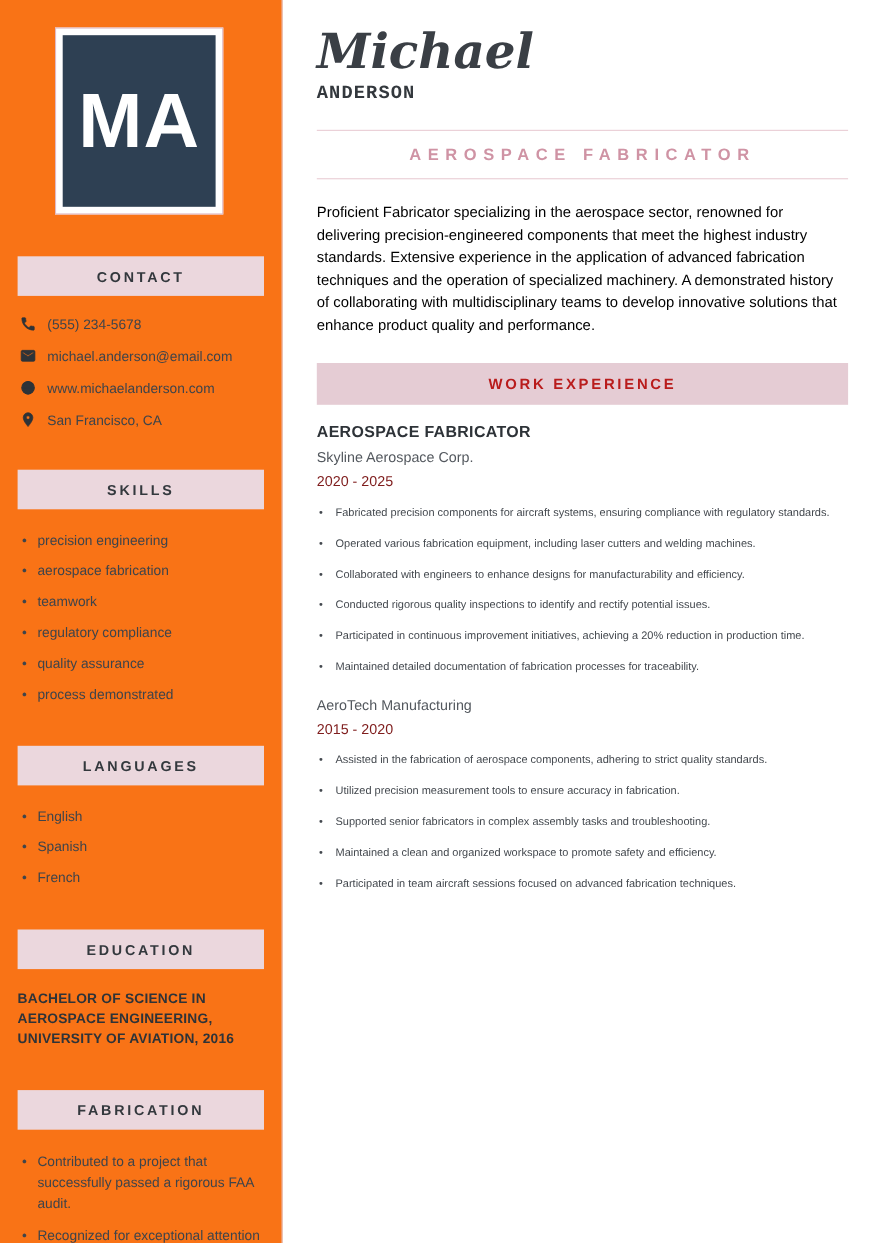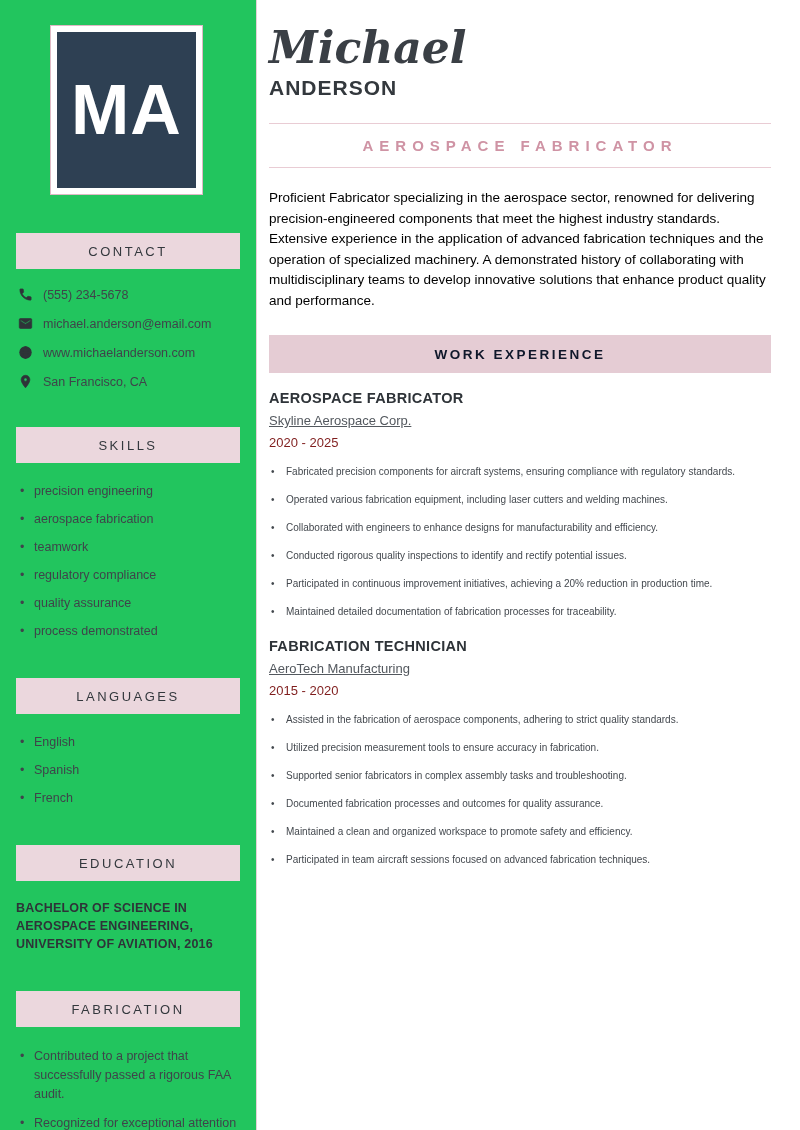--- a/index.html
+++ b/index.html
@@ -1,54 +1,54 @@
 <!DOCTYPE html>
 <html><head>
 <meta charset="utf-8">
 <style>
   * { margin:0; padding:0; box-sizing:border-box; }
   html,body { background:#ffffff; }
   body { font-family:"Liberation Sans", sans-serif; color:#43484e; }
   .page { width:800px; height:1130px; display:flex; background:#ffffff; overflow:hidden; }
 
   
-  .sidebar { width:257px; min-width:257px; background:#22c55e; border-right:1px solid #e6d0d7; padding-bottom:3px; }
+  .sidebar { width:257px; min-width:257px; background:#f97316; border-right:1px solid #e6d0d7; padding-bottom:3px; }
   .monogram-frame { margin:25px 0 0 50px; width:153px; height:170px; background:#ffffff; border:1px solid #dfb9c5; padding:6px; }
   .monogram { width:100%; height:100%; background:#2e4053; color:#ffffff; display:flex; align-items:center; justify-content:center; font-size:70px; font-weight:bold; letter-spacing:1px; }
 
-  .side-band { margin:38px 16px 0 16px; height:36px; background:#ebd7dd; display:flex; align-items:center; justify-content:center; font-size:13px; font-weight:normal; letter-spacing:2.5px; color:#33383d; }
+  .side-band { margin:38px 16px 0 16px; height:36px; background:#ebd7dd; display:flex; align-items:center; justify-content:center; font-size:13px; font-weight:bold; letter-spacing:2.5px; color:#33383d; }
   .side-band.first { margin-top:38px; }
 
   .contact-list { list-style:none; margin:18px 0 0 18px;text-align:center; }
   .contact-item { display:flex; align-items:center; margin-bottom:14px; font-size:12.5px; color:#3f444a; }
   .contact-item .cicon { width:15px; height:15px; margin-right:10px; flex:0 0 15px; display:inline-flex; }
   .contact-item svg { width:15px; height:15px; fill:#2e3338; stroke:#2e3338; }
 
   .side-list { list-style:none; margin:20px 0 0 20px; }
   .side-list li { position:relative; padding-left:14px; margin-bottom:11px; font-size:12.5px; color:#3f444a; line-height:17px; }
   .side-list li::before { content:"•"; position:absolute; left:0; top:0; color:#3f444a; }
   .side-list.wrap li { padding-right:8px; margin-bottom:10px; line-height:19px; }
 
   .edu-text { margin:18px 16px 0 16px; font-size:12.5px; font-weight:bold; color:#2e3338; line-height:18px; letter-spacing:0.2px; }
 
   
-  .main { flex:1; padding:22px 29px 0 12px;border-radius:29px; }
+  .main { flex:1; padding:22px 29px 0 31px;border-radius:29px; }
   .first-name { font-family:"DejaVu Serif", serif; font-style:italic; font-weight:bold; font-size:44px; color:#3a3f45; line-height:52px; }
-  .last-name { font-size:21px; font-weight:bold; letter-spacing:1px; color:#33383d; margin-top:2px; }
+  .last-name { font-size:17px; font-weight:bold; letter-spacing:1px; color:#33383d; margin-top:2px;font-family:Liberation Mono, monospace; }
 
   .title-rule { border:none; border-top:1px solid #e9ccd4; margin-top:23px; }
   .head-title { text-align:center; font-size:15px; font-weight:bold; letter-spacing:6px; color:#cf93a4; margin:13px 0; }
 
   .summary { margin-top:20px; font-size:13.5px; line-height:20.5px; color:#000000; }
 
-  .main-band { margin-top:24px; height:38px; background:#e5ccd4; display:flex; align-items:center; justify-content:center; font-size:13.5px; font-weight:bold; letter-spacing:2.5px; color:#0f172a; }
+  .main-band { margin-top:24px; height:38px; background:#e5ccd4; display:flex; align-items:center; justify-content:center; font-size:13.5px; font-weight:bold; letter-spacing:2.5px; color:#b91c1c; }
 
   .job { margin-top:17px; }
   .job-title { font-size:14.5px; font-weight:bold; color:#2e3338; letter-spacing:0.3px; }
-  .job-company { font-size:13px; color:#53585e; margin-top:7px;text-decoration:underline; }
+  .job-company { font-size:13px; color:#53585e; margin-top:7px; }
   .job-dates { font-size:13px; color:#7f1d1d; margin-top:7px; }
   .job-bullets { list-style:none; margin-top:12px; }
   .job-bullets li { position:relative; padding-left:17px; margin-bottom:9px; font-size:10px; line-height:19px; color:#43484e; }
   .job-bullets li::before { content:"•"; position:absolute; left:2px; top:0; color:#43484e; }
 </style>
 </head>
 <body>
 
 <div class="page">
 
@@ -146,27 +146,25 @@
         <li>Fabricated precision components for aircraft systems, ensuring compliance with regulatory standards.</li>
         <li>Operated various fabrication equipment, including laser cutters and welding machines.</li>
         <li>Collaborated with engineers to enhance designs for manufacturability and efficiency.</li>
         <li>Conducted rigorous quality inspections to identify and rectify potential issues.</li>
         <li>Participated in continuous improvement initiatives, achieving a 20% reduction in production time.</li>
         <li>Maintained detailed documentation of fabrication processes for traceability.</li>
       </ul>
     </section>
 
     <section class="job">
-      <div class="job-title">FABRICATION TECHNICIAN</div>
       <div class="job-company">AeroTech Manufacturing</div>
       <div class="job-dates">2015 - 2020</div>
       <ul class="job-bullets">
         <li>Assisted in the fabrication of aerospace components, adhering to strict quality standards.</li>
         <li>Utilized precision measurement tools to ensure accuracy in fabrication.</li>
         <li>Supported senior fabricators in complex assembly tasks and troubleshooting.</li>
-        <li>Documented fabrication processes and outcomes for quality assurance.</li>
         <li>Maintained a clean and organized workspace to promote safety and efficiency.</li>
         <li>Participated in team aircraft sessions focused on advanced fabrication techniques.</li>
       </ul>
     </section>
 
   </main>
 </div>
 
 </body></html>

